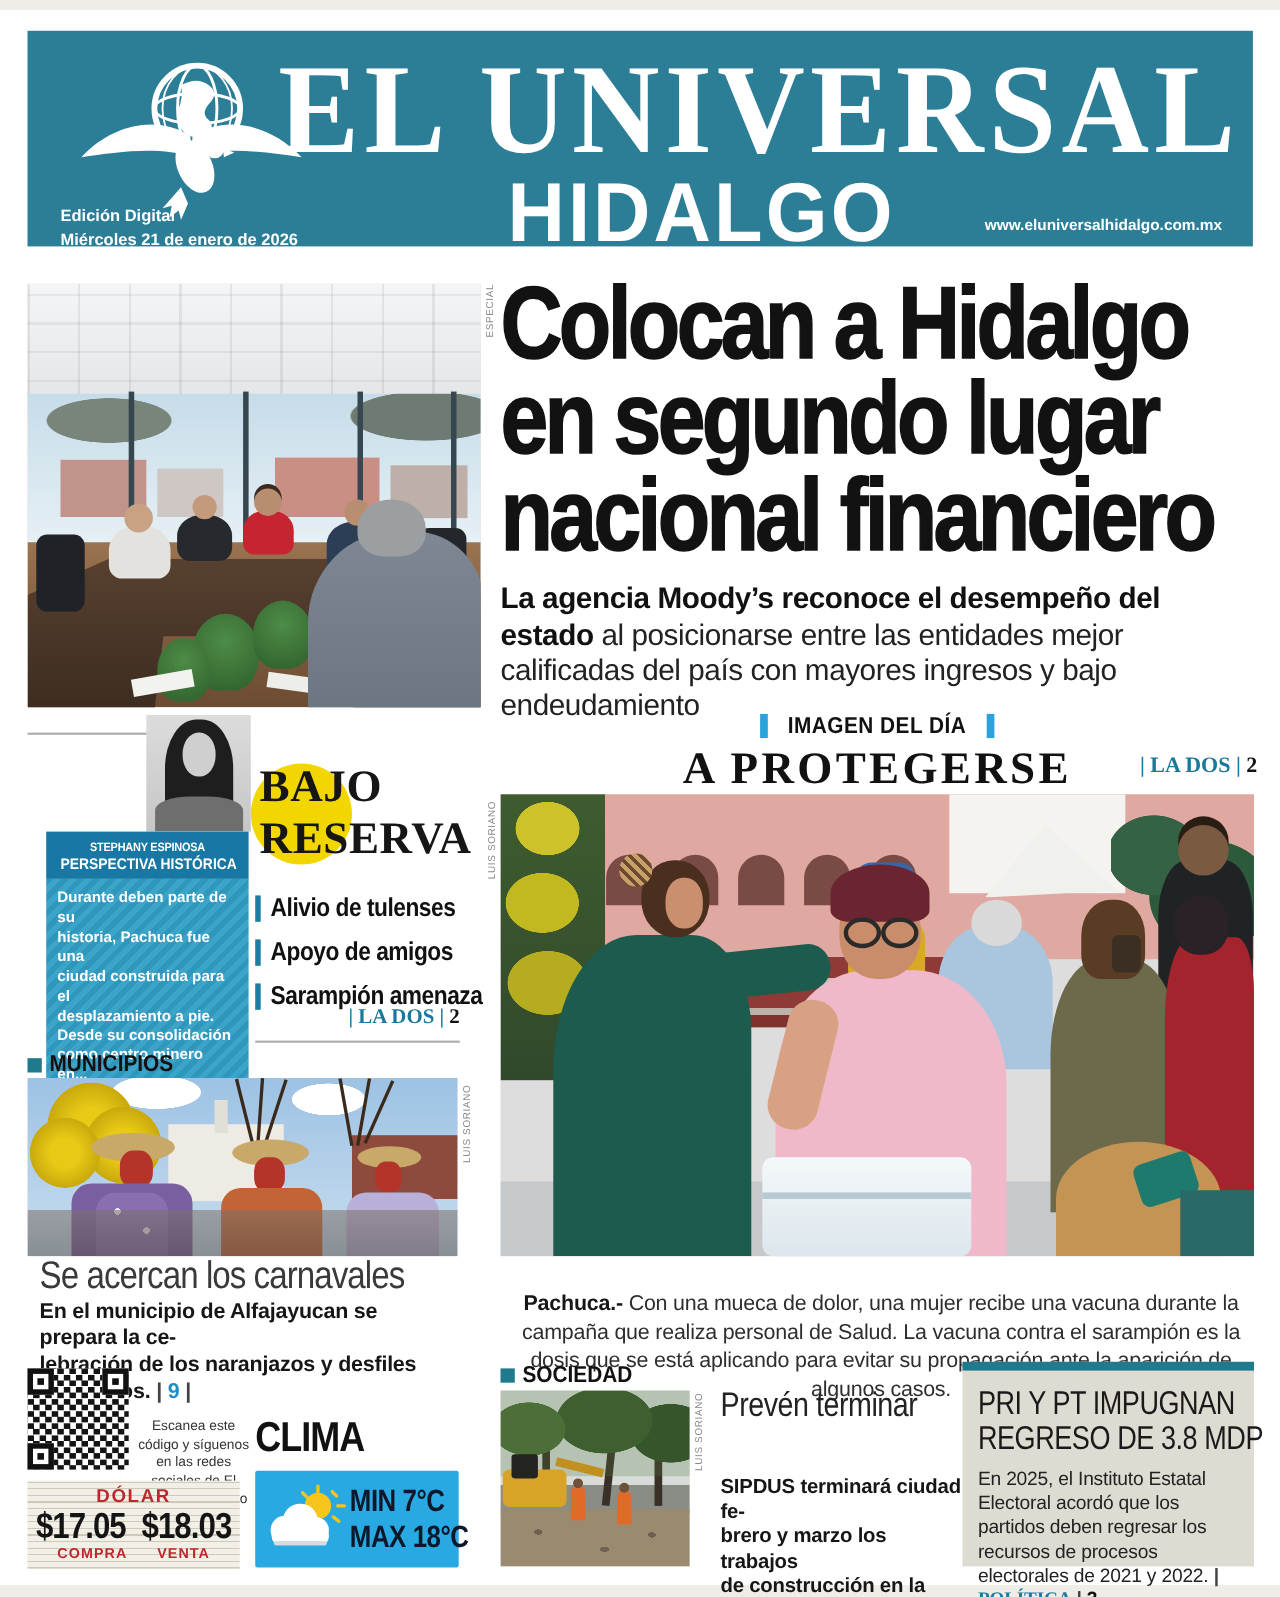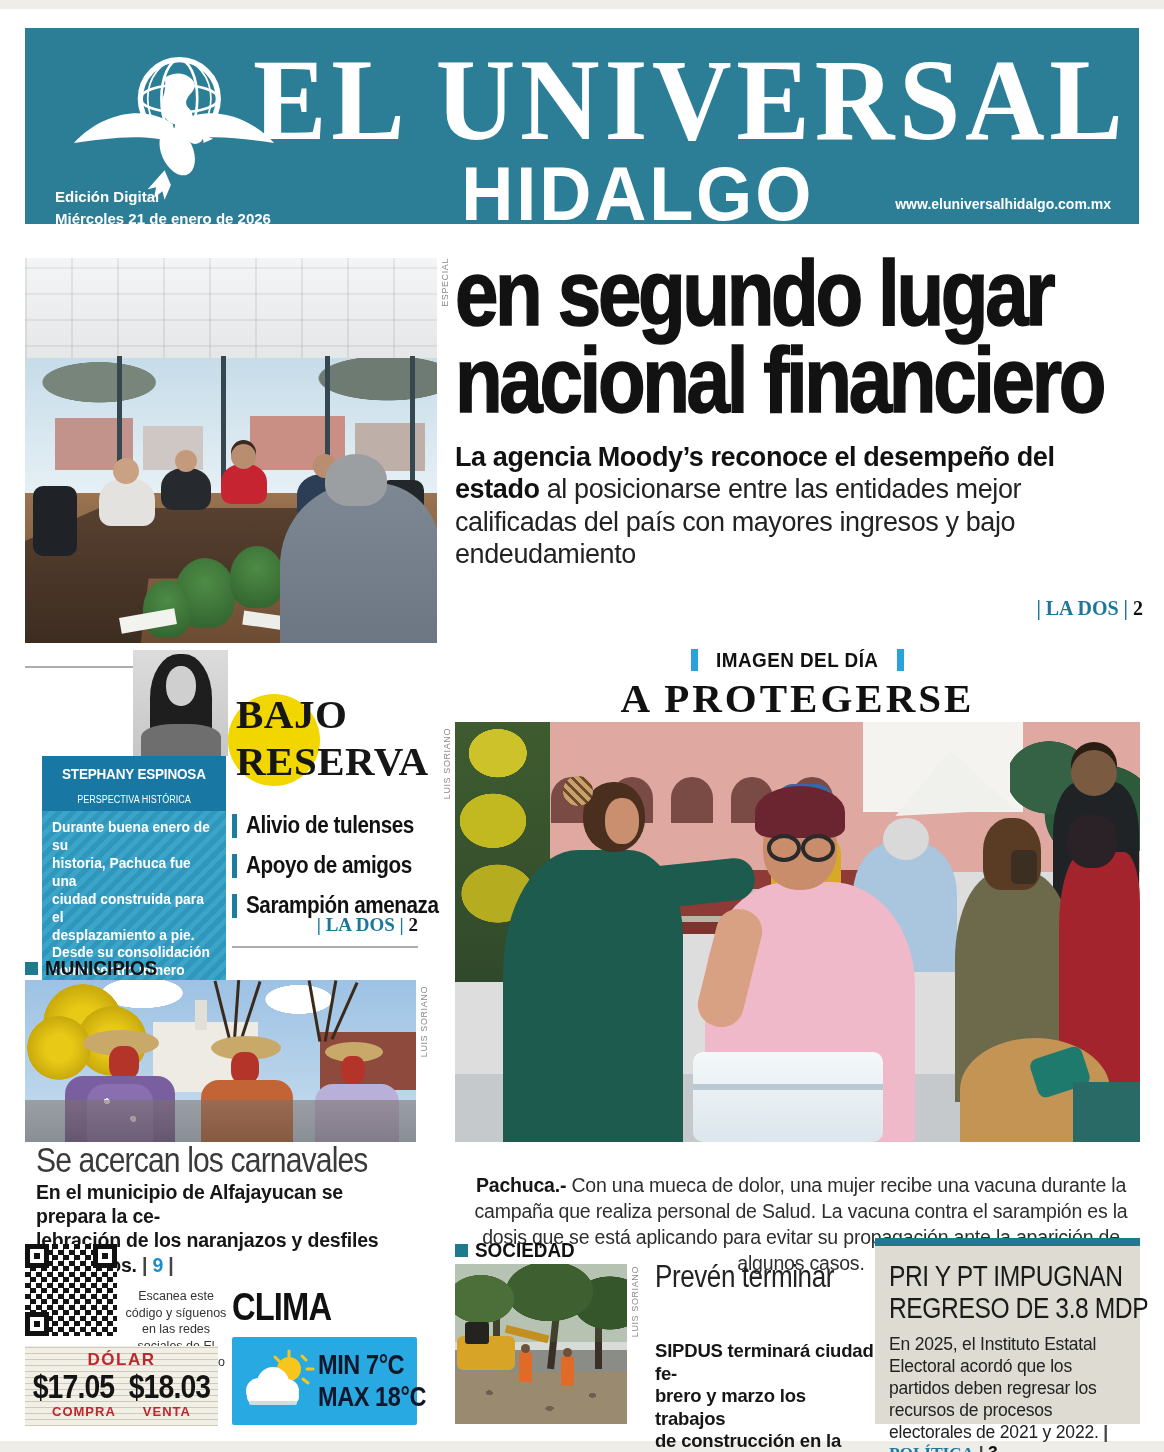--- a/index.html
+++ b/index.html
@@ -168,22 +168,22 @@
 
   
   .p-port{left:133px;top:650px;width:95px;height:106px;background:linear-gradient(#DCDCDC,#C6C6C6);}
   .po-hair{left:17px;top:4px;width:62px;height:96px;background:#1E1E1E;border-radius:46% 46% 18% 18%;}
   .po-face{left:33px;top:16px;width:30px;height:40px;background:#CFCFCF;border-radius:48%;}
   .po-sh{left:8px;top:74px;width:80px;height:32px;background:#6E6E6E;border-radius:40% 40% 0 0;}
 
   
   .colbox{position:absolute;left:42px;top:756px;width:184px;height:192px;}
   .colhead{background:#1878A3;color:#fff;text-align:center;padding:9px 4px 6px;}
-  .colhead .a{font-size:15px;font-weight:700;letter-spacing:-.2px;text-decoration:underline;}
-  .colhead .r{font-size:10px;font-weight:400;margin-top:12px;}
+  .colhead .a{font-size:11px;font-weight:700;letter-spacing:-.2px;text-decoration:underline;}
+  .colhead .r{font-size:14px;font-weight:700;margin-top:0;}
   .colbody{background:repeating-linear-gradient(135deg,#2F96BC 0 5px,#3DA4C9 5px 10px);
            color:#fff;font-weight:700;font-size:13.8px;line-height:1.3;padding:8px 10px 6px;}
   .colbody .pg{text-align:right;margin-top:2px;}
 
   
   .bajo{position:absolute;left:232px;top:690px;width:186px;height:115px;}
   .bajo .circ{position:absolute;left:-4px;top:4px;width:92px;height:92px;border-radius:50%;background:#F2D600;}
   .bajo .t{position:absolute;left:4px;font-family:"Liberation Serif",serif;font-weight:700;font-size:41px;
            letter-spacing:.5px;color:#161616;}
   .bajo .t1{top:0;} .bajo .t2{top:47px;}
@@ -305,20 +305,21 @@
         <div class="m-pl3"></div>
       <div class="m-pap1"></div>
         <div class="m-pap2"></div>
       <div class="m-fg"></div>
         <div class="m-fgh"></div>
     </div>
   </figure>
   <div class="credit-v" style="left:440px;top:258px;">ESPECIAL</div>
 
   <section class="lead-hl">
+    <div class="hl"><span class="cxl s84">Colocan a Hidalgo</span></div>
     <div class="hl"><span class="cxl s84">en segundo lugar</span></div>
     <div class="hl"><span class="cxl s84">nacional financiero</span></div>
     <p class="deck"><b>La agencia Moody’s reconoce el desempeño del estado</b><span> al posicionarse entre las entidades mejor calificadas del país con mayores ingresos y bajo endeudamiento</span></p>
     <div class="pref">
       <span class="teal-ref">| LA DOS |</span> <span class="num">2</span>
     </div>
   </section>
 
   <div class="rule" style="left:25px;top:666px;width:185px;"></div>
   <div class="photo p-port">
@@ -327,21 +328,21 @@
         <div class="po-sh"></div>
         <div class="po-face"></div>
     </div>
   </div>
   <aside class="colbox">
     <div class="colhead">
       <div class="a"><span class="cxc s90">STEPHANY ESPINOSA</span></div>
       <div class="r"><span class="cxc s90">PERSPECTIVA HISTÓRICA</span></div>
     </div>
     <div class="colbody">
-      <div>Durante buena enero de su</div>
+      <div>Durante deben parte de su</div>
       <div>historia, Pachuca fue una</div>
       <div>ciudad construida para el</div>
       <div>desplazamiento a pie.</div>
       <div>Desde su consolidación</div>
       <div>como centro minero en...</div>
       <div class="pg">|5|</div>
     </div>
   </aside>
 
   <div class="bajo">

